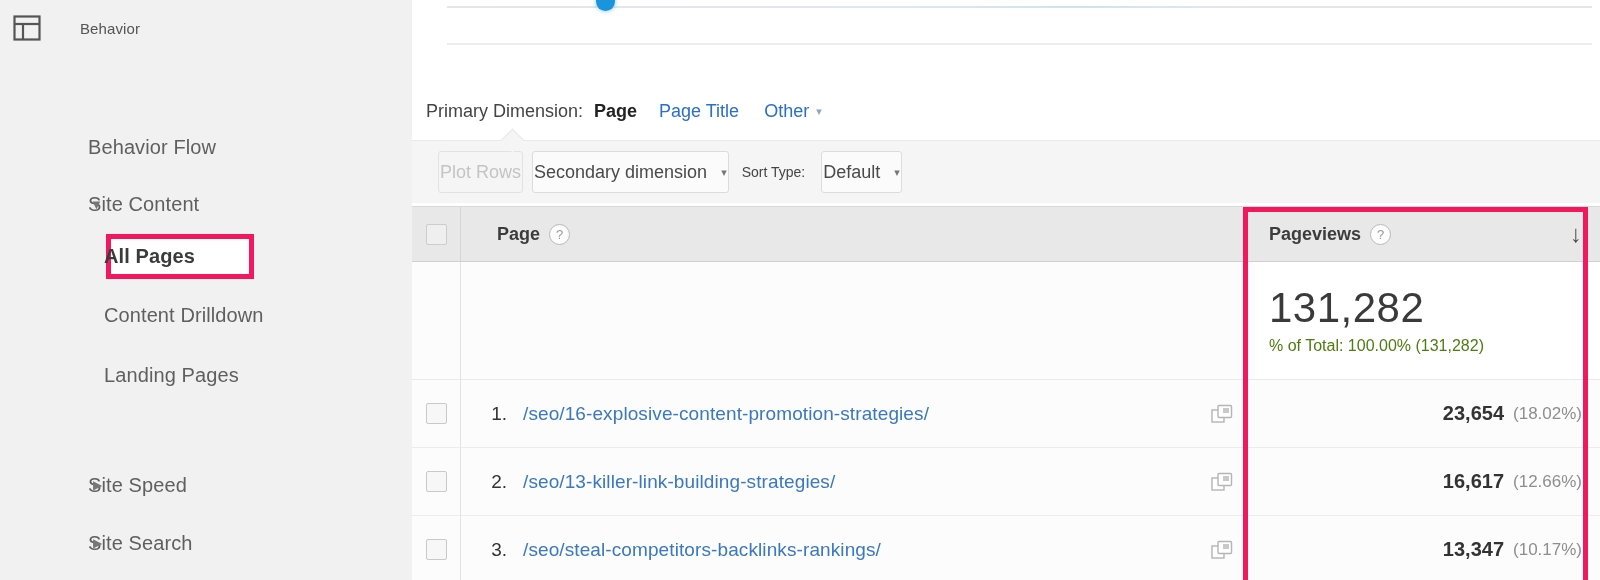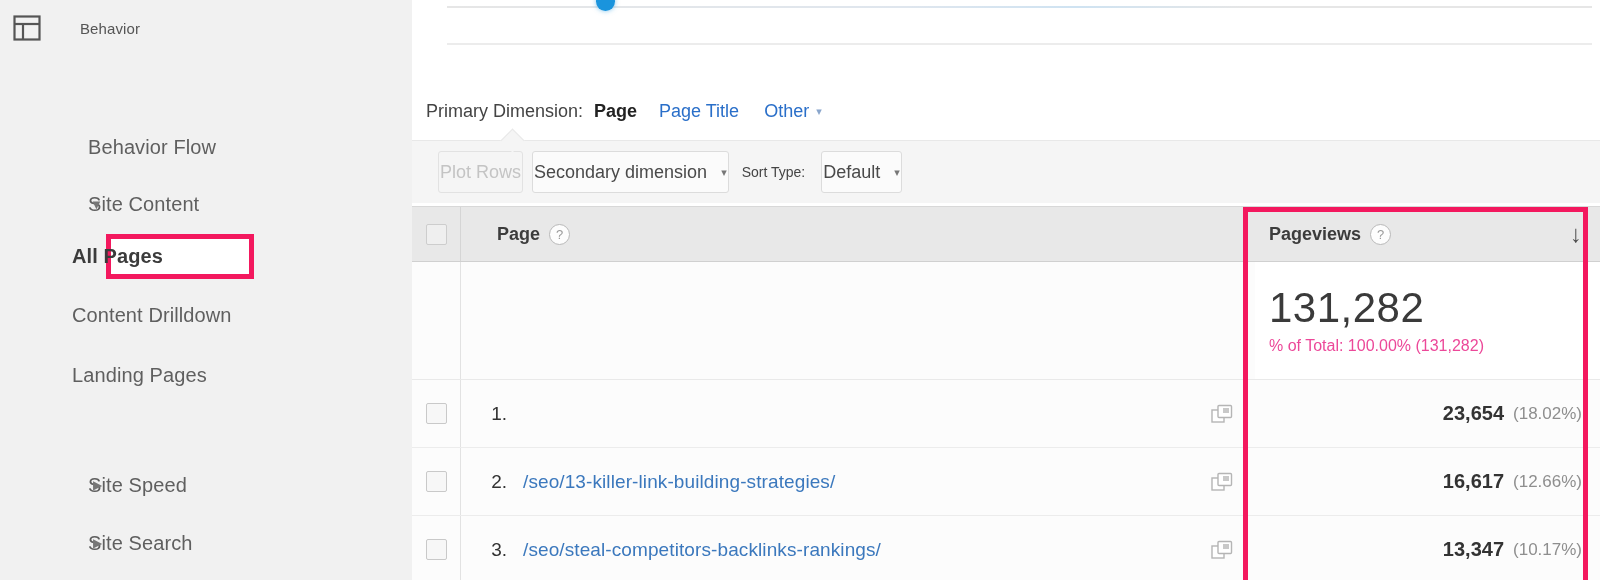--- a/index.html
+++ b/index.html
@@ -53,21 +53,21 @@
     display: flex;
     align-items: center;
     font-size: 20px;
     color: #5f5f5f;
     letter-spacing: .1px;
     box-sizing: border-box;
   }
   .nav-item .lbl { display: inline-block; }
   .lvl1 { padding-left: 88px; }
   .lvl2 { padding-left: 88px; }
-  .lvl3 { padding-left: 72px; }
+  .lvl3 { padding-left: 104px; }
   .caret {
     position: absolute;
     font-size: 13px;
     color: #777;
     line-height: 1;
   }
   .caret-down { left: 90px; }
   .caret-right { left: 93px; font-size: 12px; }
   .highlight-box {
     position: absolute;
@@ -310,21 +310,21 @@
     background: #ffffff;
   }
   .total-big {
     font-size: 42px;
     color: #3a3a3a;
     line-height: 1.05;
     letter-spacing: .5px;
   }
   .total-sub {
     font-size: 16px;
-    color: #ec4899;
+    color: #4d7c0f;
     margin-top: 6px;
   }
 
   .trow {
     display: flex;
     height: 68px;
     border-bottom: 1px solid #ececec;
     background: #fcfcfc;
     box-sizing: border-box;
   }
@@ -503,20 +503,21 @@
         <span class="total-sub">% of Total: 100.00% (131,282)</span>
       </div>
     </div>
 
     <div class="trow">
       <div class="col-check">
         <span class="chk"></span>
       </div>
       <div class="col-page">
         <span class="rank">1.</span>
+        <a class="page-link">/seo/16-explosive-content-promotion-strategies/</a>
         <svg class="overlay-icon" viewBox="0 0 22 20">
           <rect x="1" y="6" width="12" height="12" fill="#ffffff" stroke="#b5b5b5" stroke-width="1.4"></rect>
           <rect x="7" y="1.5" width="13.5" height="12" rx="1" fill="#ffffff" stroke="#b5b5b5" stroke-width="1.4"></rect>
           <rect x="12" y="4" width="6" height="5" fill="#c9c9c9"></rect>
         </svg>
       </div>
       <div class="val-cell">
         <span class="val-num">23,654</span>
         <span class="val-pct">(18.02%)</span>
       </div>

